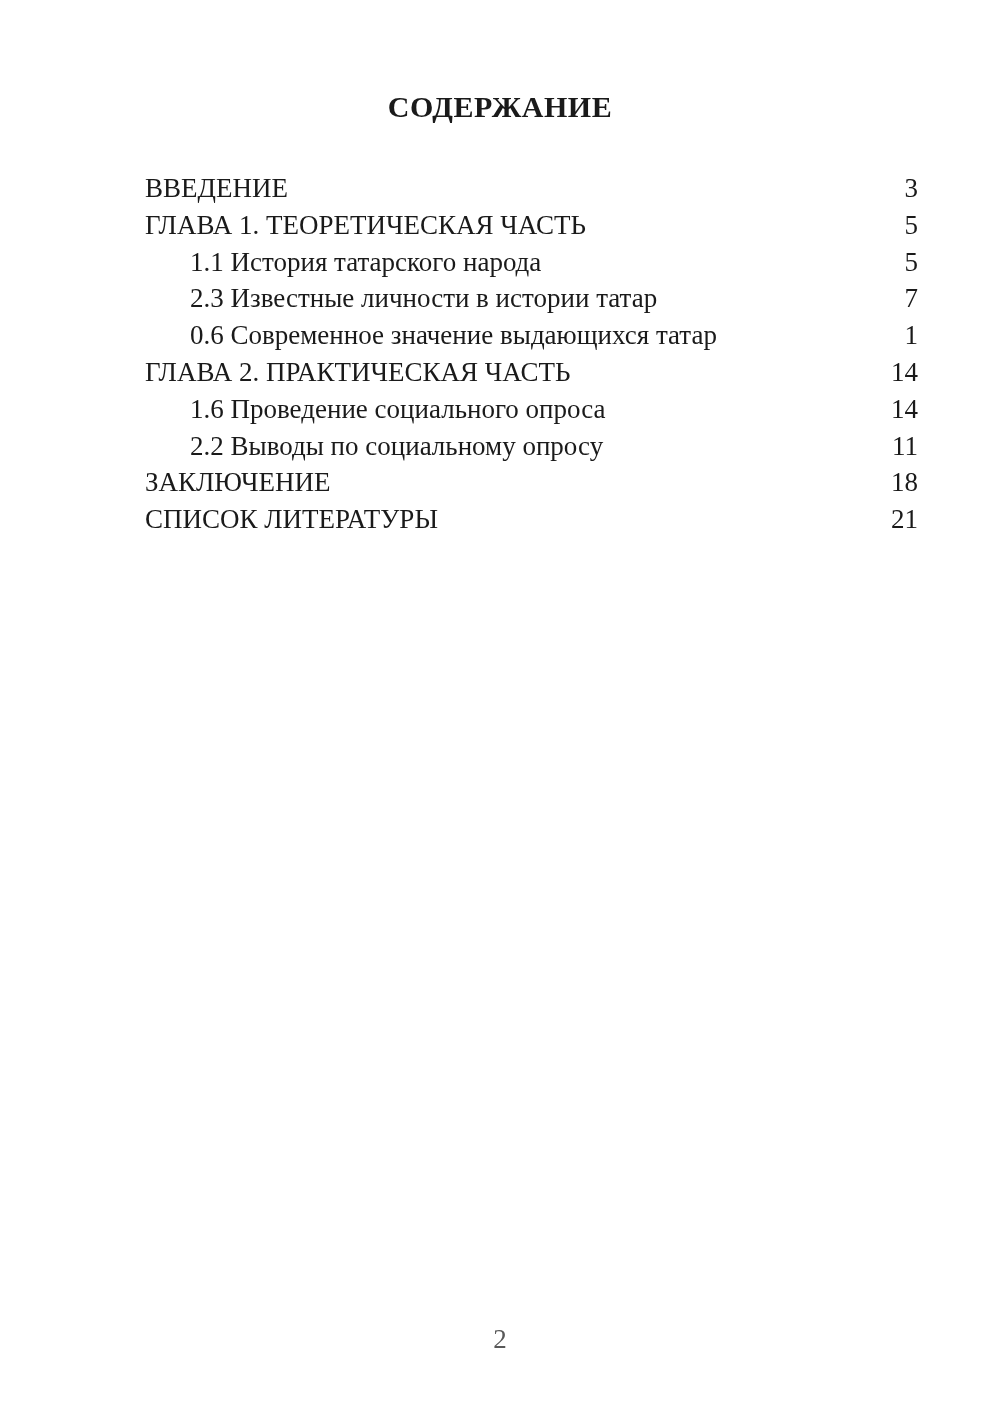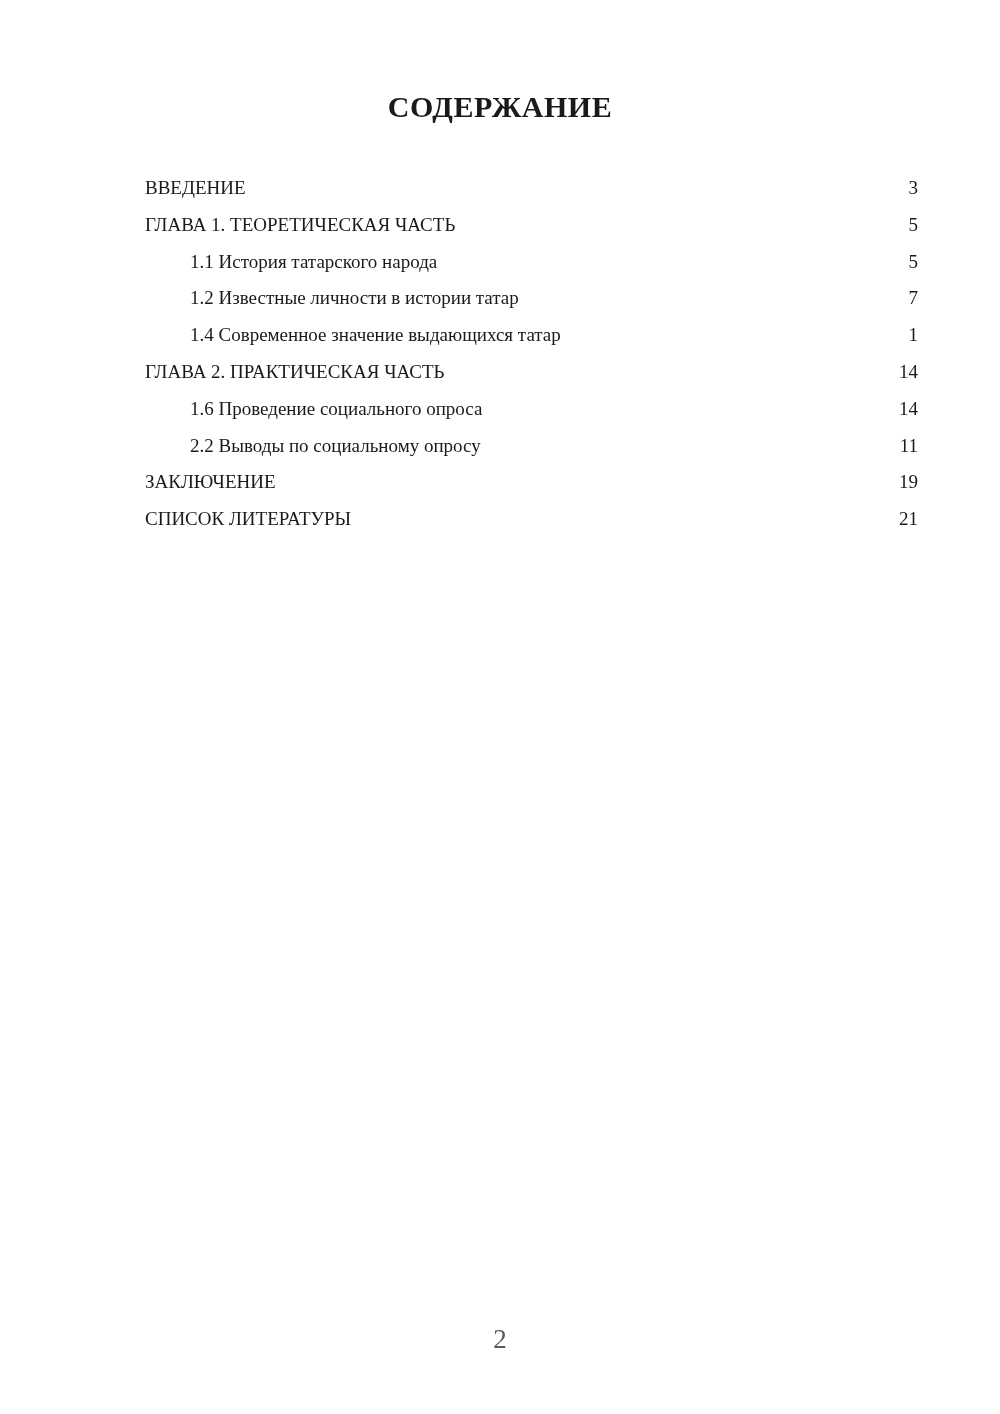--- a/index.html
+++ b/index.html
@@ -38,21 +38,21 @@
   .toc {
     position: absolute;
     top: 170px;
     left: 145px;
     right: 82px;
   }
   .toc-row {
     display: flex;
     justify-content: space-between;
     align-items: baseline;
-    font-size: 19px;
+    font-size: 27px;
     line-height: 36.8px;
     height: 36.8px;
     white-space: nowrap;
   }
   .toc-row.indent .toc-label {
     padding-left: 45px;
   }
   .toc-label {
     flex: 1 1 auto;
     overflow: hidden;
@@ -91,48 +91,48 @@
       <span class="toc-label">ГЛАВА 1. ТЕОРЕТИЧЕСКАЯ ЧАСТЬ</span>
       <span class="toc-page">5</span>
     </div>
 
     <div class="toc-row indent">
       <span class="toc-label">1.1 История татарского народа</span>
       <span class="toc-page">5</span>
     </div>
 
     <div class="toc-row indent">
-      <span class="toc-label">1.2 Известные личности в истории татар</span>
+      <span class="toc-label">2.3 Известные личности в истории татар</span>
       <span class="toc-page">7</span>
     </div>
 
 
     <div class="toc-row indent">
-      <span class="toc-label">1.4 Современное значение выдающихся татар</span>
+      <span class="toc-label">0.6 Современное значение выдающихся татар</span>
       <span class="toc-page">1</span>
     </div>
 
     <div class="toc-row">
       <span class="toc-label">ГЛАВА 2. ПРАКТИЧЕСКАЯ ЧАСТЬ</span>
       <span class="toc-page">14</span>
     </div>
 
     <div class="toc-row indent">
       <span class="toc-label">1.6 Проведение социального опроса</span>
       <span class="toc-page">14</span>
     </div>
 
     <div class="toc-row indent">
       <span class="toc-label">2.2 Выводы по социальному опросу</span>
       <span class="toc-page">11</span>
     </div>
 
     <div class="toc-row">
       <span class="toc-label">ЗАКЛЮЧЕНИЕ</span>
-      <span class="toc-page">19</span>
+      <span class="toc-page">18</span>
     </div>
 
     <div class="toc-row">
       <span class="toc-label">СПИСОК ЛИТЕРАТУРЫ</span>
       <span class="toc-page">21</span>
     </div>
 
   </div>
 
   <div class="footer-number">2</div>

